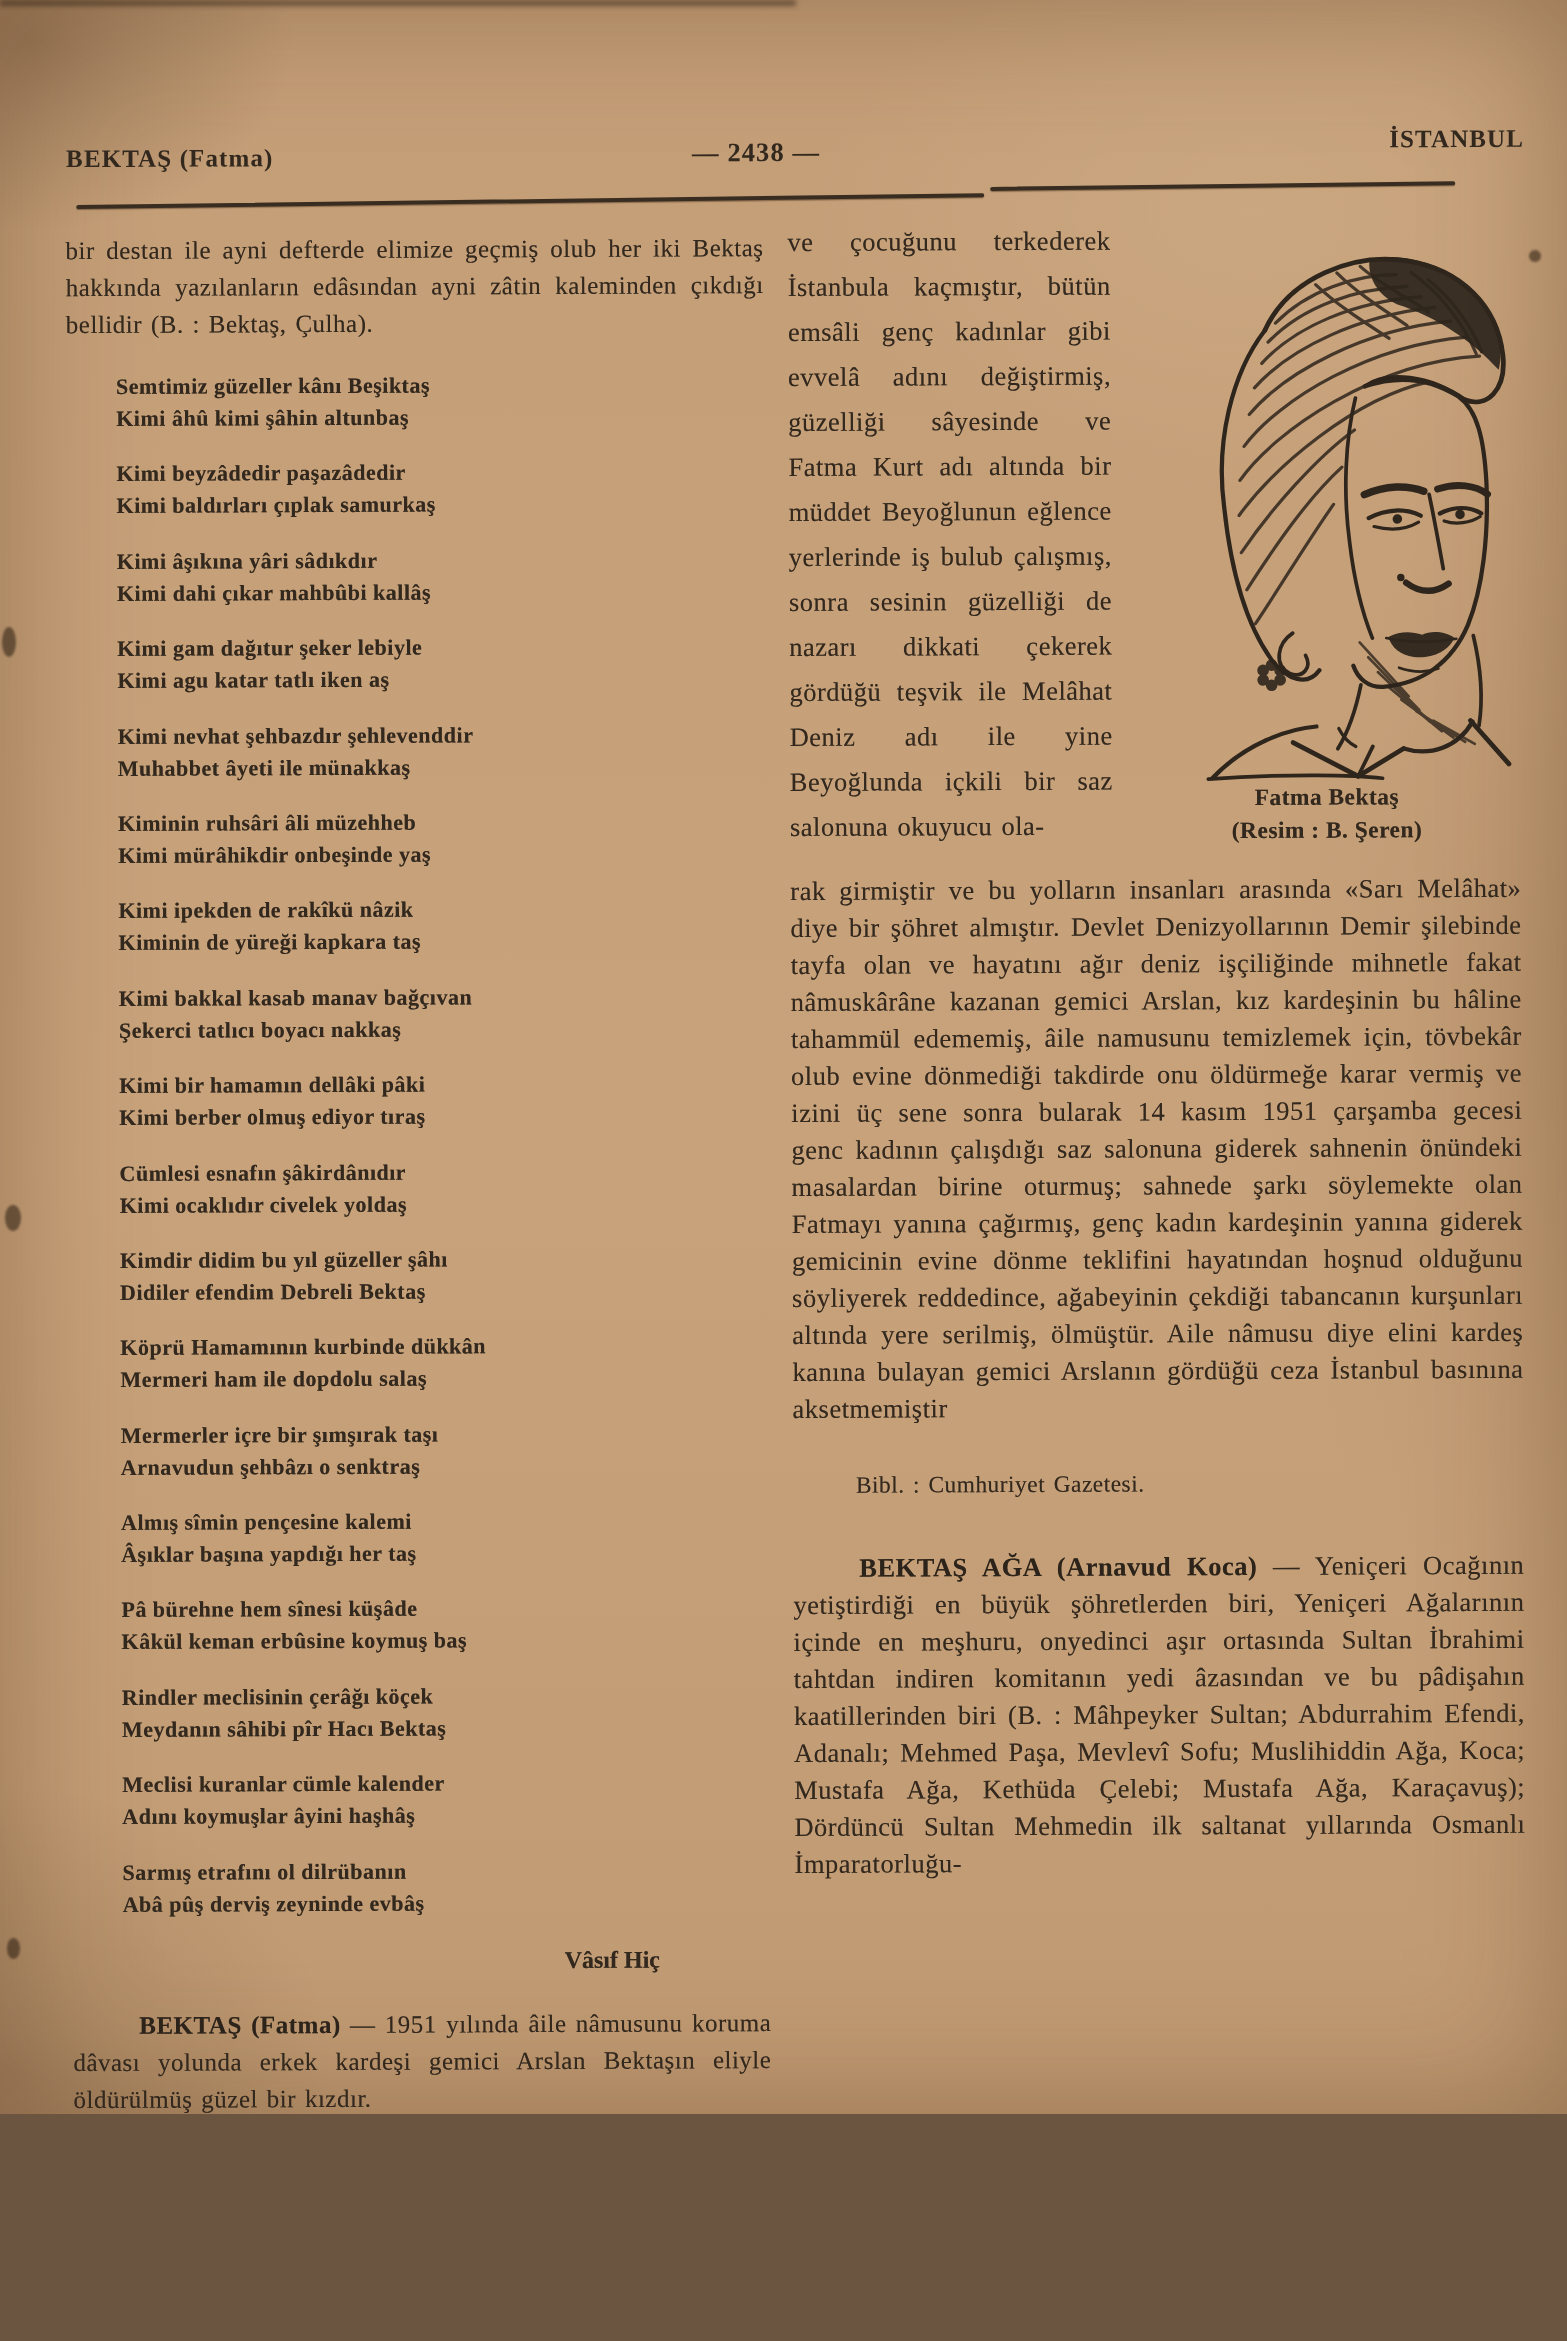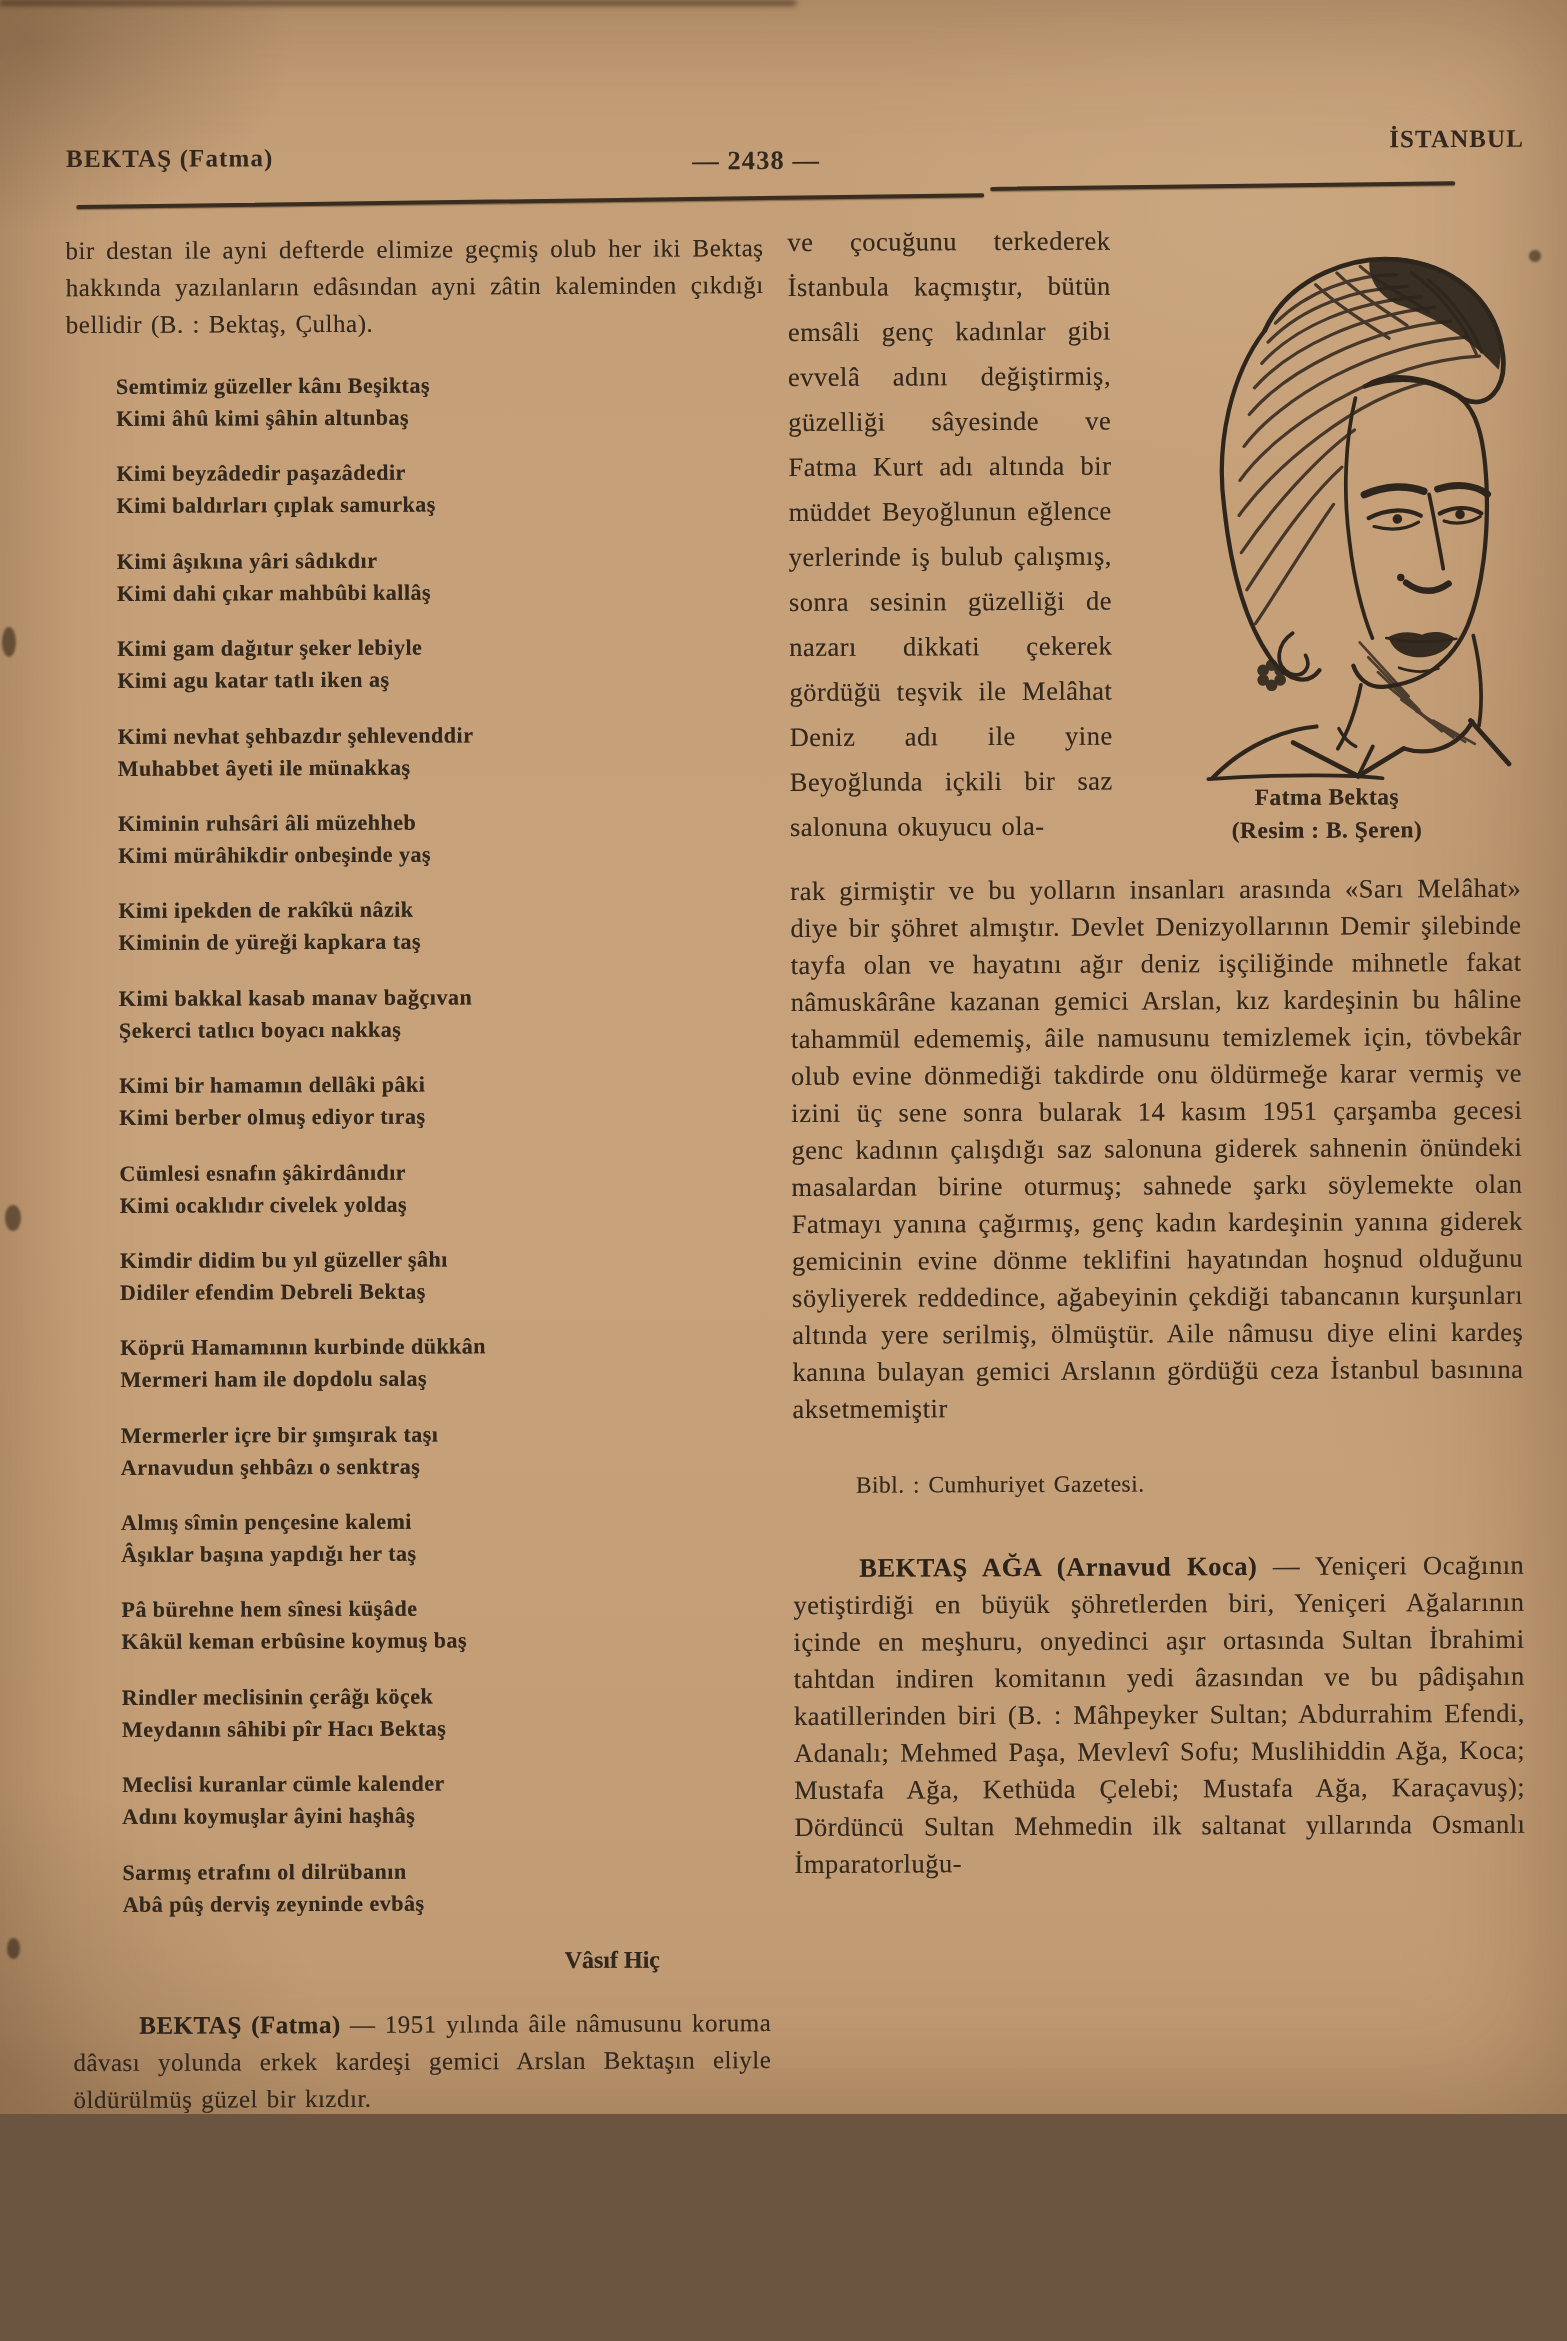--- a/index.html
+++ b/index.html
@@ -14,21 +14,21 @@
       radial-gradient(637px 1062px at 104% 50%, rgba(90,60,30,0.12), transparent 60%),
       linear-gradient(#c49e77,#c8a27a 55%,#c09a72);
     box-shadow: inset 0 0 138px rgba(75,48,24,0.38);
   }
   .tilt { position:absolute; inset:0; transform:rotate(-0.25deg); }
   .speck { position:absolute; background:rgba(40,28,14,0.55); border-radius:50%; filter:blur(1.1px); }
   .top-smudge { position:absolute; left:0; top:0; width:796px; height:6.4px; background:rgba(40,26,12,0.5); filter:blur(2.7px); }
 
   .hdr { position:absolute; font-weight:bold; letter-spacing:1.1px; }
   .hdr-left   { left:70px;  top:142px; font-size:25px; }
-  .hdr-center { left:696px; top:137px; font-size:26.5px;margin-top:8px; }
+  .hdr-center { left:696px; top:137px; font-size:26.5px; }
   .hdr-right  { right:40px;  top:128px; font-size:25px; }
   .rule { position:absolute; background:#392d21; border-radius:2.1px; box-shadow:0 1.1px 1.1px rgba(60,40,20,0.45); }
   .rule-left  { left:80px;  top:198px; width:908px; height:3.7px; transform:rotate(-0.5deg); }
   .rule-right { left:994px; top:186px; width:465px;  height:3.7px; transform:rotate(-0.45deg); }
 
   .col { position:absolute; text-align:justify; }
   .col-left  { left:69px;  top:229px; width:698px; font-size:25px; line-height:37px; }
   .col-right { left:791px; top:220px; width:731px; font-size:26.5px; line-height:37px; }
   p { margin:0; padding:0; text-shadow:0 0 0.5px rgba(50,40,28,0.45); letter-spacing:0.5px; word-spacing:2.1px; }
 

